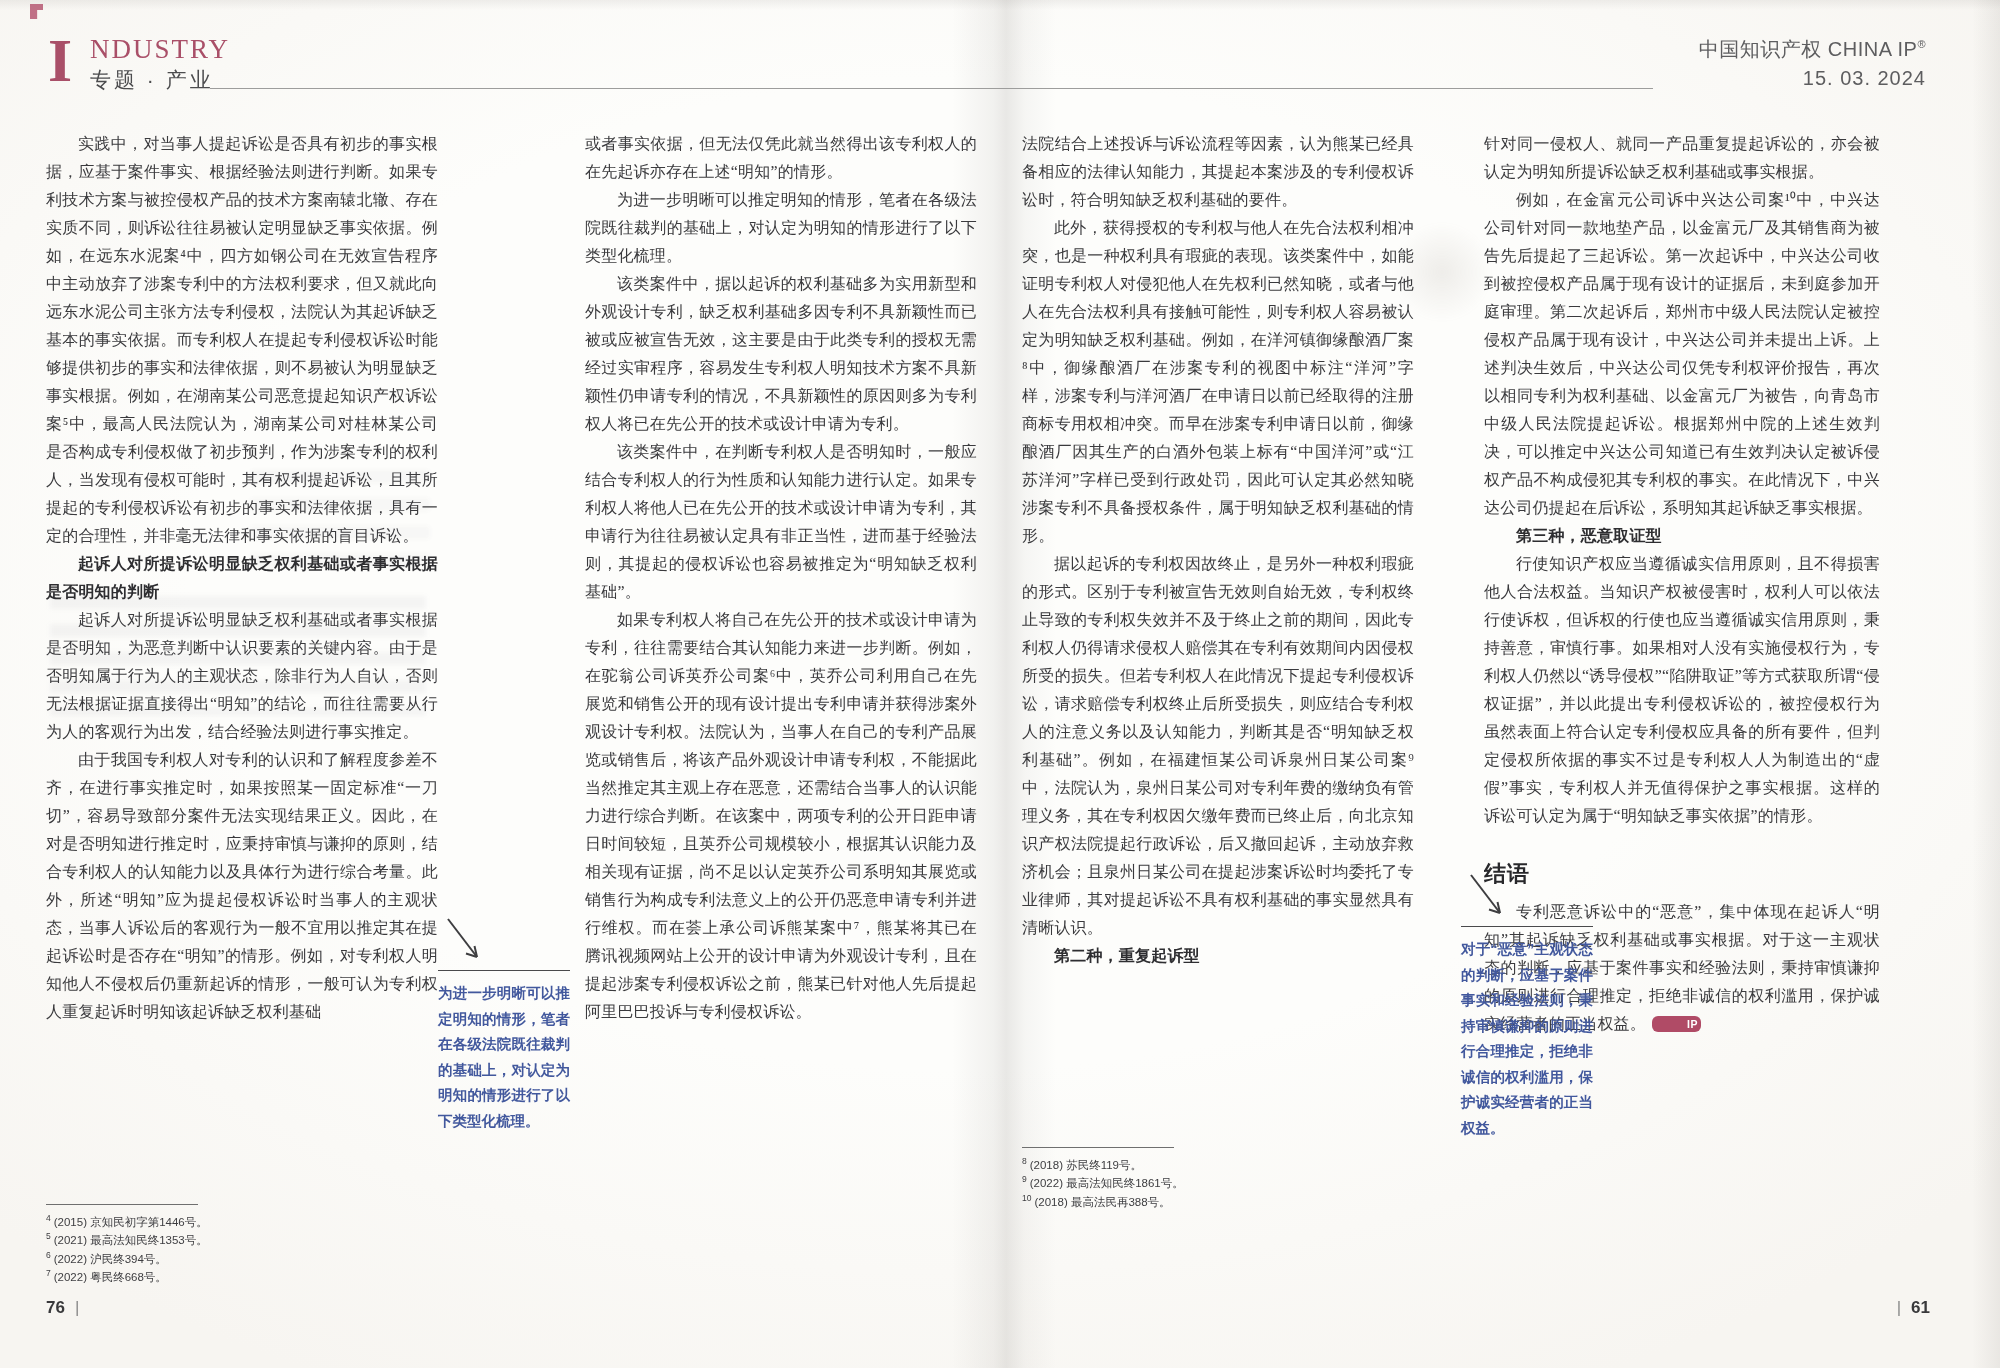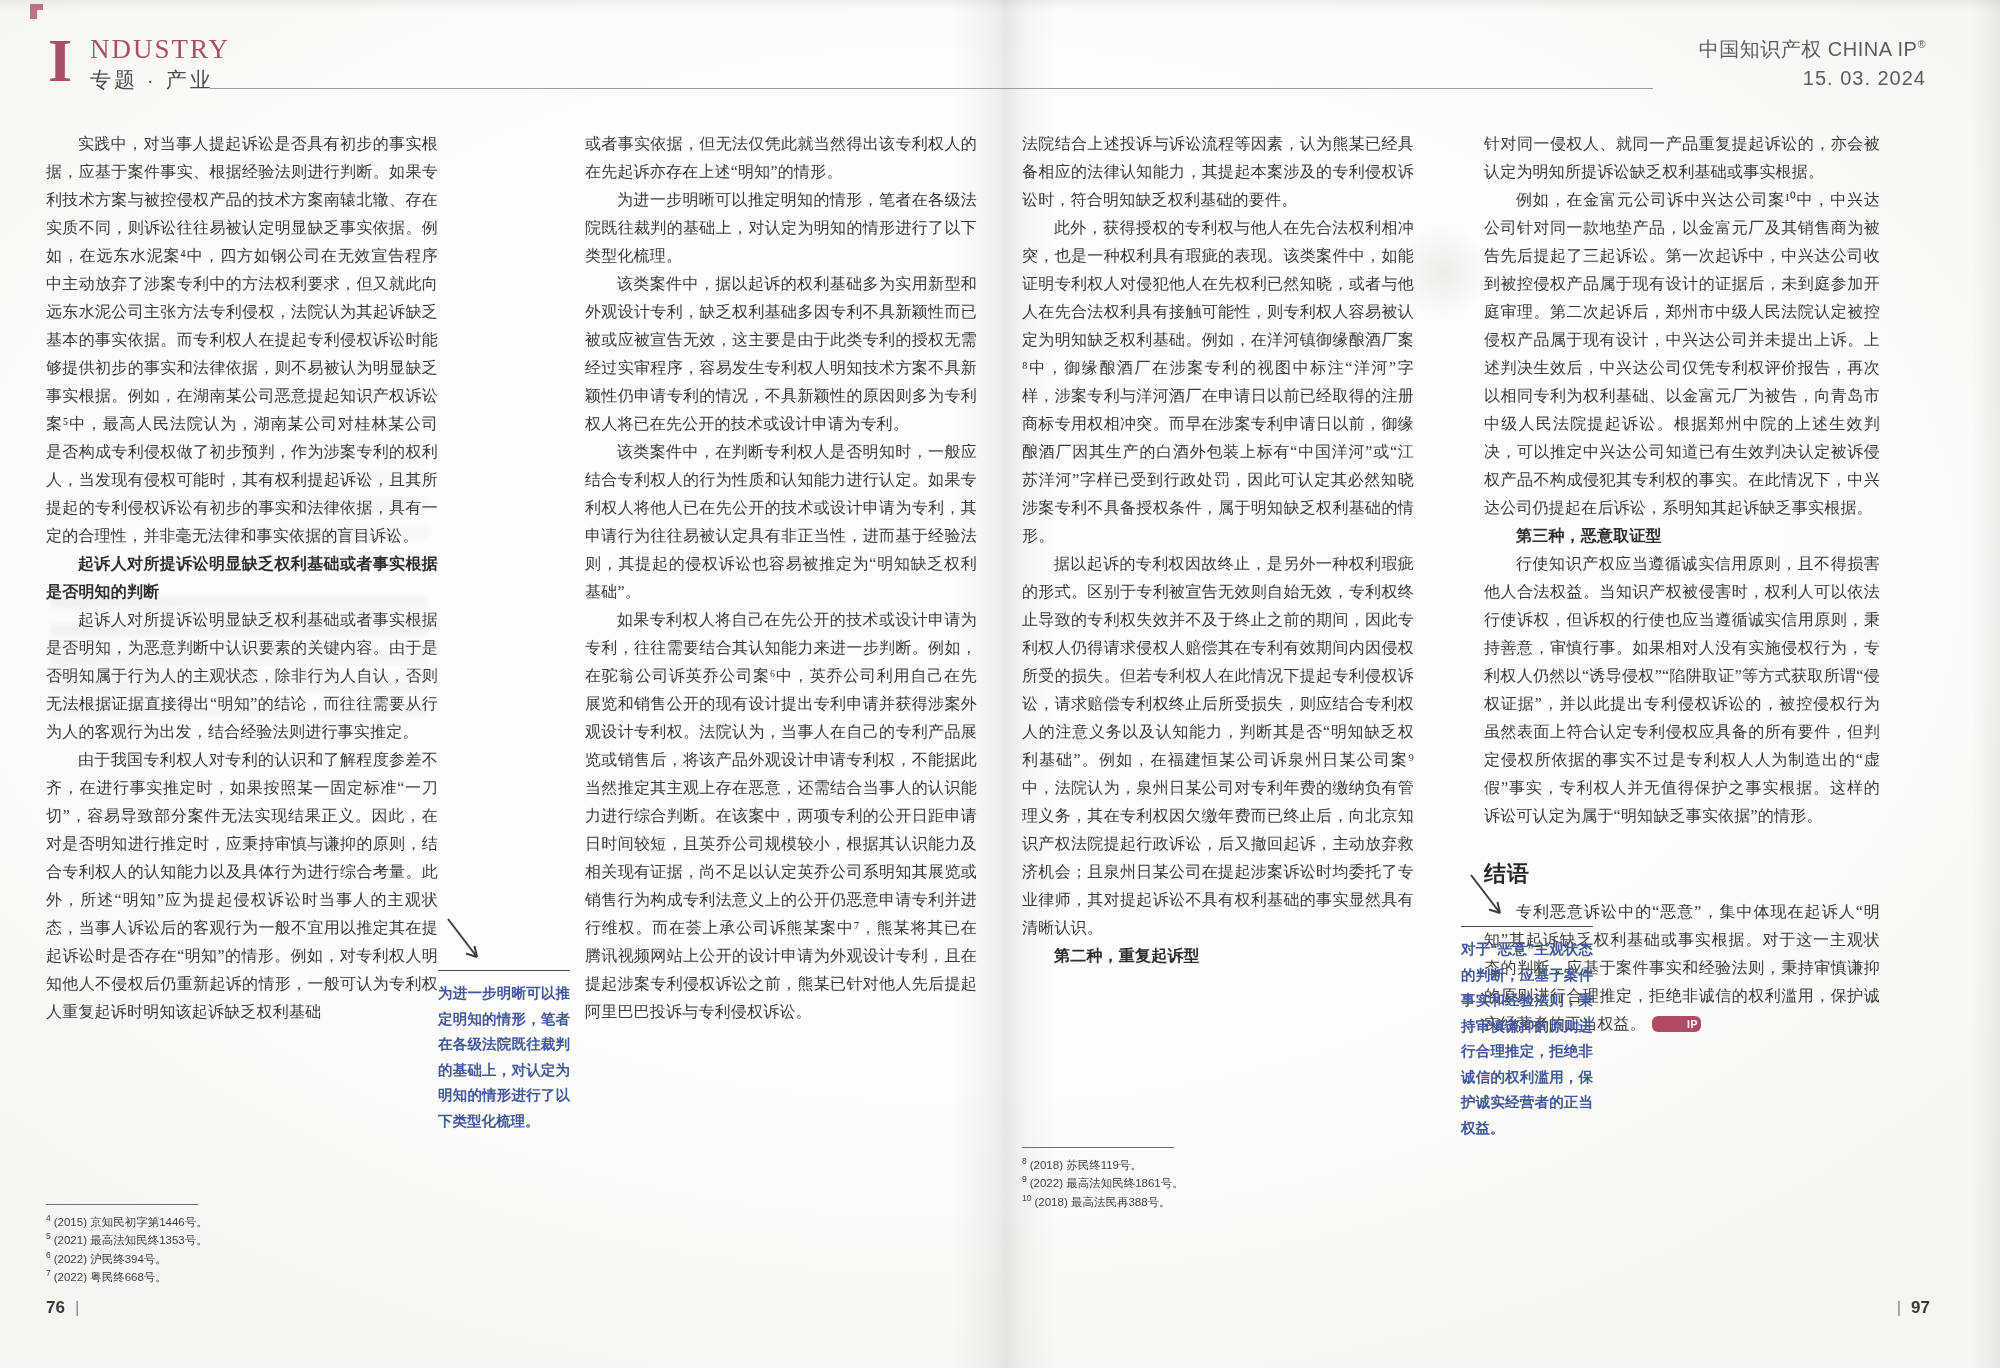--- a/index.html
+++ b/index.html
@@ -155,16 +155,16 @@
     <div class="fn-rule"></div>
     <div class="fn"><sup>8</sup><span>(2018) 苏民终119号。</span></div>
     <div class="fn"><sup>9</sup><span>(2022) 最高法知民终1861号。</span></div>
     <div class="fn"><sup>10</sup><span>(2018) 最高法民再388号。</span></div>
   </div>
 
   <div class="pageno pageno-left">
     <span>76</span><span class="bar">|</span>
   </div>
   <div class="pageno pageno-right">
-    <span class="bar">|</span><span>97</span>
+    <span class="bar">|</span><span>61</span>
   </div>
 
 </div>
 
 </body></html>

